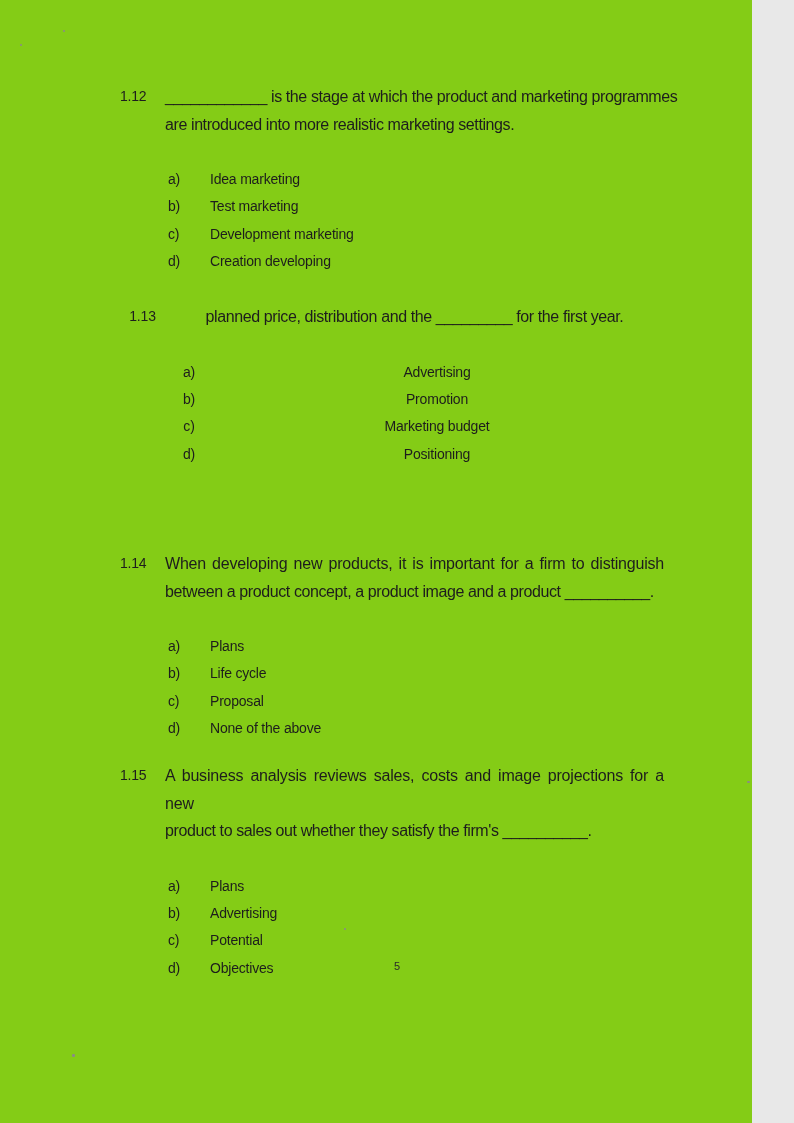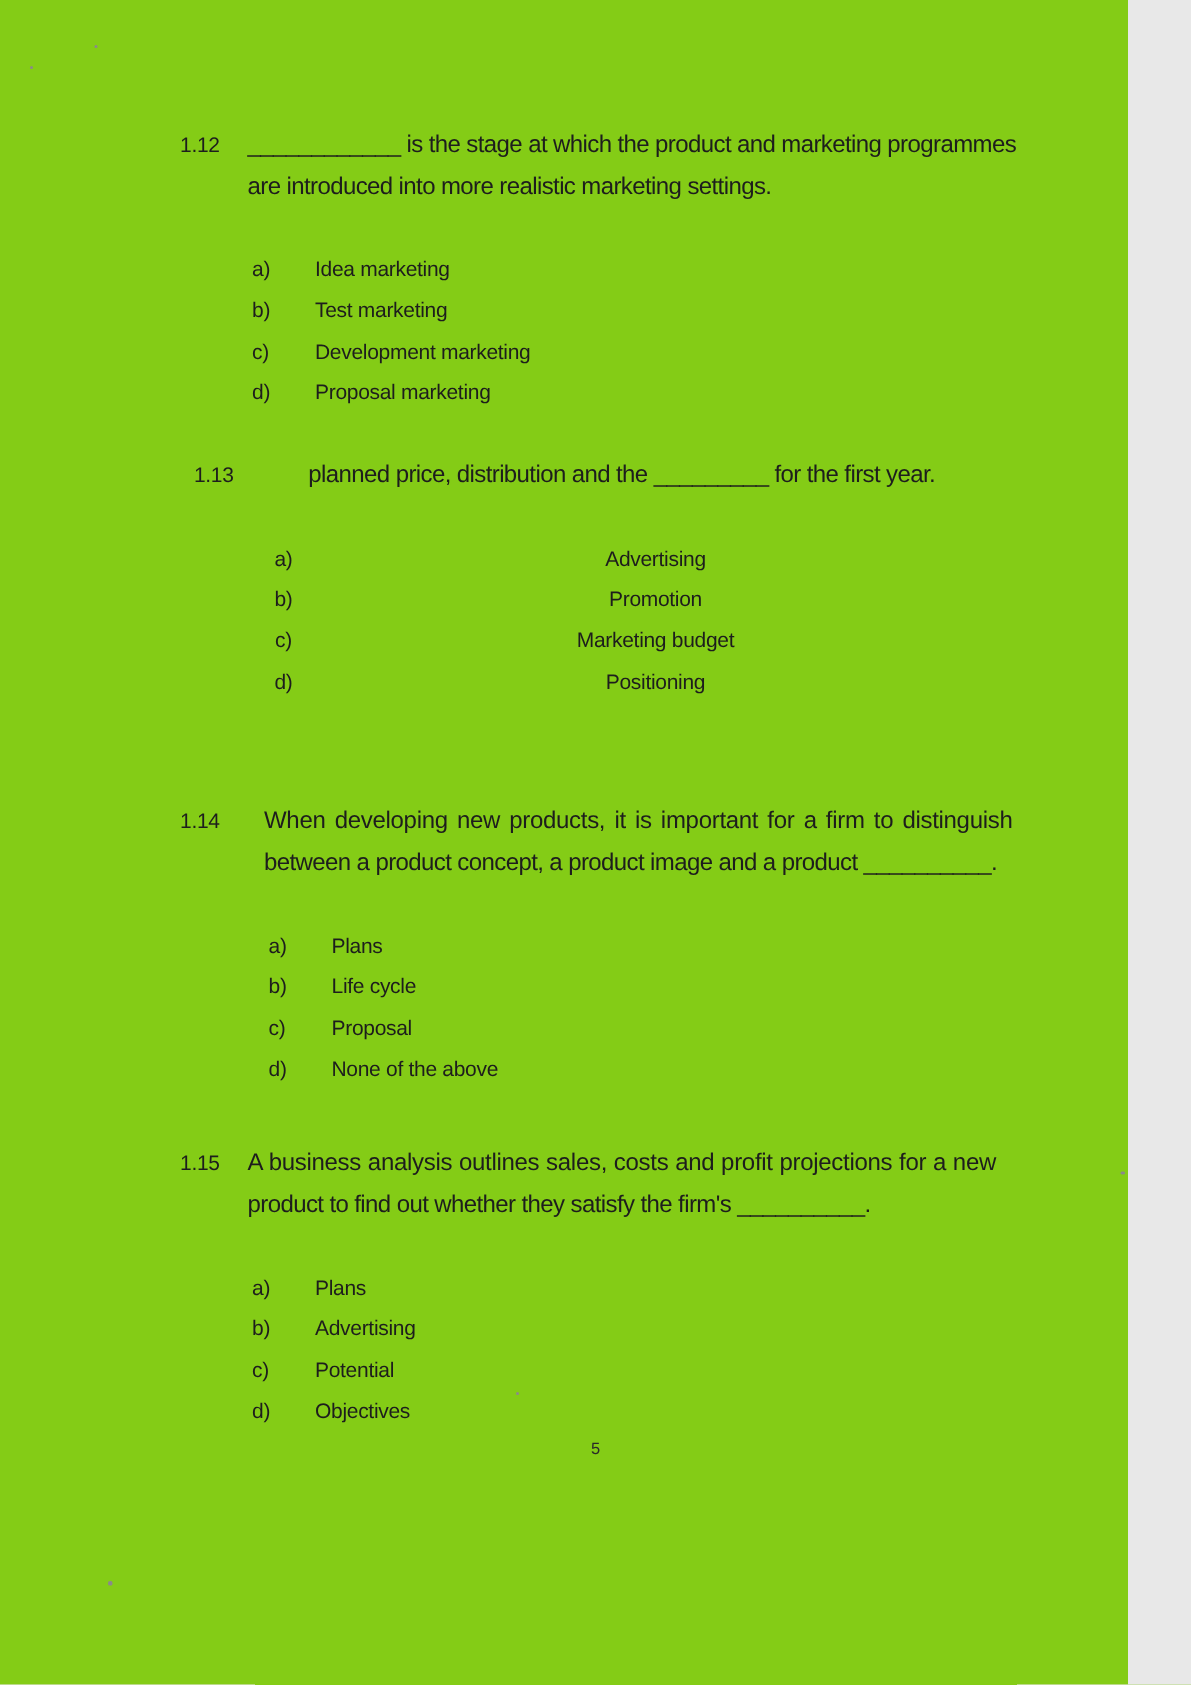--- a/index.html
+++ b/index.html
@@ -101,21 +101,21 @@
         <div class="option">
           <span class="opt-letter">b)</span>
           <span class="opt-text">Test marketing</span>
         </div>
         <div class="option">
           <span class="opt-letter">c)</span>
           <span class="opt-text">Development marketing</span>
         </div>
         <div class="option">
           <span class="opt-letter">d)</span>
-          <span class="opt-text">Proposal marketing</span>
+          <span class="opt-text">Creation developing</span>
         </div>
       </div>
     </div>
   </section>
 
   <section class="question" style="top:303px;text-align:center;">
     <div class="q-num">1.13</div>
     <div class="q-body">
       <div class="q-line">planned price, distribution and the _________ for the first year.</div>
       <div class="options">
@@ -132,21 +132,21 @@
           <span class="opt-text">Marketing budget</span>
         </div>
         <div class="option">
           <span class="opt-letter">d)</span>
           <span class="opt-text">Positioning</span>
         </div>
       </div>
     </div>
   </section>
 
-  <section class="question" style="top:534px;gap:11px;">
+  <section class="question" style="top:550px;">
     <div class="q-num">1.14</div>
     <div class="q-body">
       <div class="q-line justified">When developing new products, it is important for a firm to distinguish</div>
       <div class="q-line">between a product concept, a product image and a product __________.</div>
       <div class="options">
         <div class="option">
           <span class="opt-letter">a)</span>
           <span class="opt-text">Plans</span>
         </div>
         <div class="option">
@@ -161,22 +161,22 @@
           <span class="opt-letter">d)</span>
           <span class="opt-text">None of the above</span>
         </div>
       </div>
     </div>
   </section>
 
   <section class="question" style="top:762px;">
     <div class="q-num">1.15</div>
     <div class="q-body">
-      <div class="q-line justified">A business analysis outlines sales, costs and profit projections for a new</div>
-      <div class="q-line">product to find out whether they satisfy the firm's __________.</div>
+      <div class="q-line justified">A business analysis reviews sales, costs and image projections for a new</div>
+      <div class="q-line">product to sales out whether they satisfy the firm's __________.</div>
       <div class="options">
         <div class="option">
           <span class="opt-letter">a)</span>
           <span class="opt-text">Plans</span>
         </div>
         <div class="option">
           <span class="opt-letter">b)</span>
           <span class="opt-text">Advertising</span>
         </div>
         <div class="option">

